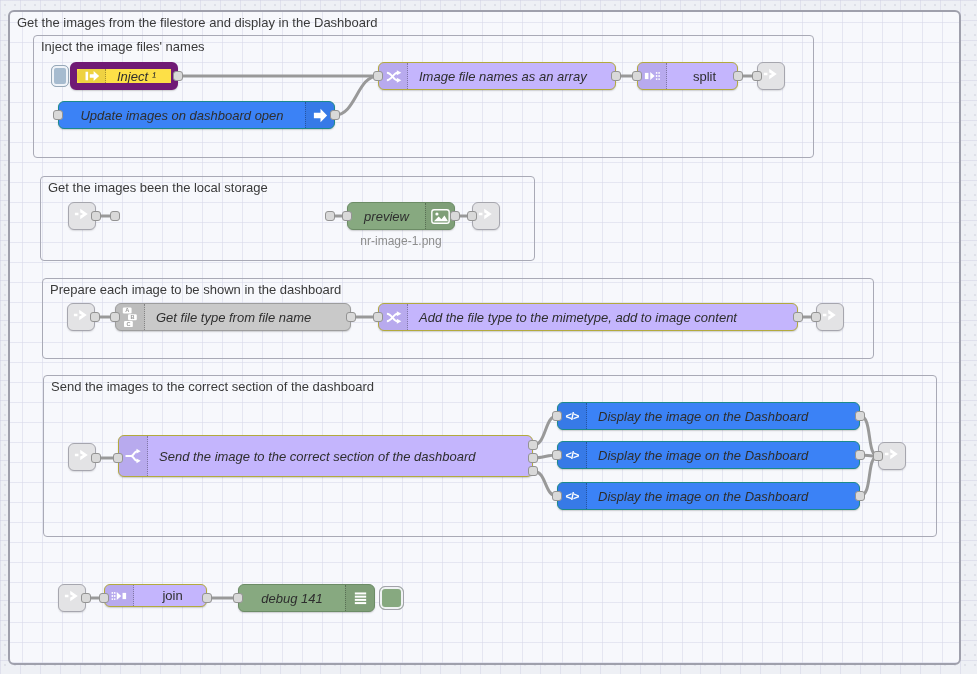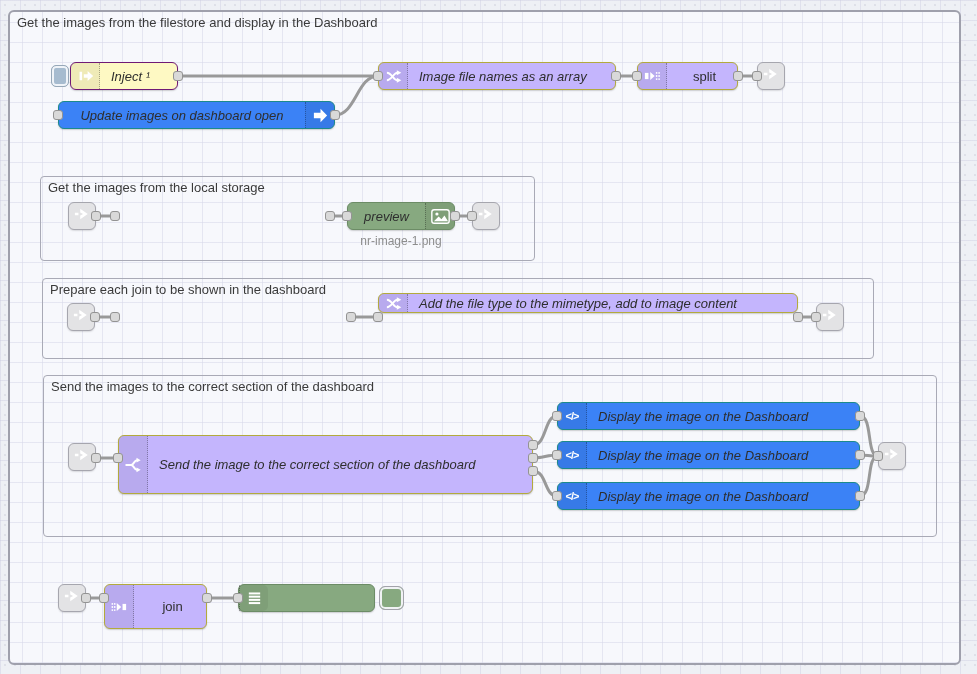--- a/index.html
+++ b/index.html
@@ -29,21 +29,21 @@
     position:absolute;top:3px;left:7px;white-space:nowrap;
     font-size:13px;color:#3a3a3a;
   }
   .wires{position:absolute;left:0;top:0;pointer-events:none;}
   .wires path{pointer-events:stroke;}
   .node{
     position:absolute;display:flex;align-items:stretch;
     border-radius:6px;box-shadow:0 1px 1.5px rgba(0,0,0,0.18);
     box-sizing:border-box;
   }
-  .c-blue{background:#fef9c3;border:1px solid #701a75;}
+  .c-blue{background:#fde047;border:7px solid #701a75;}
   .c-teal{background:#3b82f6;border:1px solid #1d8a8a;}
   .c-yellow{background:#c4b5fd;border:1px solid #b3aa3d;}
   .c-tan{background:#deb887;border:1px solid #b5905f;}
   .c-green{background:#87a980;border:1px solid #6c8c66;}
   .c-gray{background:#c9c9c9;border:1px solid #9d9d9d;}
   .icon-region{
     width:28px;flex:0 0 28px;display:flex;align-items:center;justify-content:center;
     background:rgba(0,0,0,0.06);
   }
   .icon-left .icon-region{border-right:1px dotted rgba(0,0,0,0.30);border-radius:5px 0 0 5px;}
@@ -82,25 +82,28 @@
   .tpl-glyph{color:#fff;font-weight:bold;font-size:11px;letter-spacing:-1px;font-family:"Liberation Sans",sans-serif;}
 </style>
 </head>
 <body>
 
 <div class="canvas">
 
   <div class="group group-outer" style="left:8px;top:10px;width:949px;height:651px;">
     <span class="group-label">Get the images from the filestore and display in the Dashboard</span>
   </div>
+  <div class="group group-inner" style="left:33px;top:35px;width:779px;height:121px;">
+    <span class="group-label">Inject the image files' names</span>
+  </div>
   <div class="group group-inner" style="left:40px;top:176px;width:493px;height:83px;">
-    <span class="group-label">Get the images from the local storage</span>
+    <span class="group-label">Get the images been the local storage</span>
   </div>
   <div class="group group-inner" style="left:42px;top:278px;width:830px;height:79px;">
-    <span class="group-label">Prepare each join to be shown in the dashboard</span>
+    <span class="group-label">Prepare each image to be shown in the dashboard</span>
   </div>
   <div class="group group-inner" style="left:43px;top:375px;width:892px;height:160px;">
     <span class="group-label">Send the images to the correct section of the dashboard</span>
   </div>
 
   <svg class="wires" width="977" height="674">
     <g fill="none" stroke="#999999" stroke-width="3" stroke-linecap="round">
       <path d="M178,76 H378"></path>
       <path d="M335,115 C356,115 357,76 378,76"></path>
       <path d="M616,76 H637"></path>
@@ -214,22 +217,35 @@
 
   <div class="link-node" style="left:67px;top:303px;">
     <span>
       <svg viewBox="0 0 18 18" width="16" height="16">
           <path d="M1,7.6 h4 v2.8 h-4 z" fill="#fff"></path>
           <path d="M7,3 l8.5,6 -8.5,6 v-4.3 l3.2,-1.7 -3.2,-1.7 z" fill="#fff"></path>
         </svg>
     </span>
   </div>
 
-
-  <div class="node c-yellow icon-left" style="left:378px;top:293px;width:420px;height:20px;">
+  <div class="node c-gray icon-left" style="left:115px;top:303px;width:236px;height:28px;">
+    <span class="icon-region">
+      <svg viewBox="0 0 20 26" width="16" height="21">
+          <rect x="1" y="0.5" width="11" height="7.5" rx="1.5" fill="#fff"></rect>
+          <text x="6.5" y="6.6" font-size="7" text-anchor="middle" fill="#9a9a9a" font-weight="bold" font-family="sans-serif">A</text>
+          <rect x="7.5" y="9" width="11" height="7.5" rx="1.5" fill="#fff"></rect>
+          <text x="13" y="15.1" font-size="7" text-anchor="middle" fill="#9a9a9a" font-weight="bold" font-family="sans-serif">B</text>
+          <rect x="2.5" y="17.5" width="11" height="7.5" rx="1.5" fill="#fff"></rect>
+          <text x="8" y="23.6" font-size="7" text-anchor="middle" fill="#9a9a9a" font-weight="bold" font-family="sans-serif">C</text>
+        </svg>
+    </span>
+    <span class="node-label it">Get file type from file name</span>
+  </div>
+
+  <div class="node c-yellow icon-left" style="left:378px;top:303px;width:420px;height:28px;">
     <span class="icon-region">
       <svg viewBox="0 0 18 18" width="17" height="17">
           <path d="M2,5 C7,5 9,13 13,13" fill="none" stroke="#fff" stroke-width="2"></path>
           <path d="M2,13 C7,13 9,5 13,5" fill="none" stroke="#fff" stroke-width="2"></path>
           <path d="M12.5,10.4 v5.2 l4.8,-2.6 z" fill="#fff"></path>
           <path d="M12.5,2.4 v5.2 l4.8,-2.6 z" fill="#fff"></path>
         </svg>
     </span>
     <span class="node-label it">Add the file type to the mimetype, add to image content</span>
   </div>
@@ -245,21 +261,21 @@
 
   <div class="link-node" style="left:68px;top:443px;">
     <span>
       <svg viewBox="0 0 18 18" width="16" height="16">
           <path d="M1,7.6 h4 v2.8 h-4 z" fill="#fff"></path>
           <path d="M7,3 l8.5,6 -8.5,6 v-4.3 l3.2,-1.7 -3.2,-1.7 z" fill="#fff"></path>
         </svg>
     </span>
   </div>
 
-  <div class="node c-yellow icon-left" style="left:118px;top:435px;width:415px;height:59px;">
+  <div class="node c-yellow icon-left" style="left:118px;top:435px;width:415px;height:42px;">
     <span class="icon-region">
       <svg viewBox="0 0 18 18" width="18" height="18">
           <path d="M1.5,9 h5.5" stroke="#fff" stroke-width="2" fill="none"></path>
           <path d="M7,9 C10,9 10,4.2 13,4.2" stroke="#fff" stroke-width="2" fill="none"></path>
           <path d="M7,9 C10,9 10,13.8 13,13.8" stroke="#fff" stroke-width="2" fill="none"></path>
           <path d="M12.5,1.8 v4.8 l4.2,-2.4 z" fill="#fff"></path>
           <path d="M12.5,11.4 v4.8 l4.2,-2.4 z" fill="#fff"></path>
         </svg>
     </span>
     <span class="node-label it">Send the image to the correct section of the dashboard</span>
@@ -295,39 +311,40 @@
 
   <div class="link-node" style="left:58px;top:584px;">
     <span>
       <svg viewBox="0 0 18 18" width="16" height="16">
           <path d="M1,7.6 h4 v2.8 h-4 z" fill="#fff"></path>
           <path d="M7,3 l8.5,6 -8.5,6 v-4.3 l3.2,-1.7 -3.2,-1.7 z" fill="#fff"></path>
         </svg>
     </span>
   </div>
 
-  <div class="node c-yellow icon-left" style="left:104px;top:584px;width:103px;height:45px;">
+  <div class="node c-yellow icon-left" style="left:104px;top:584px;width:103px;height:23px;">
     <span class="icon-region">
       <svg viewBox="0 0 18 18" width="16" height="16">
           <g fill="#fff">
             <circle cx="1.5" cy="5.5" r="1"></circle>
             <circle cx="4.2" cy="5.5" r="1"></circle>
             <circle cx="1.5" cy="9" r="1"></circle>
             <circle cx="4.2" cy="9" r="1"></circle>
             <circle cx="1.5" cy="12.5" r="1"></circle>
             <circle cx="4.2" cy="12.5" r="1"></circle>
           </g>
           <path d="M6.5,4.5 v9 l5,-4.5 z" fill="#fff"></path>
           <rect x="13" y="5.5" width="4" height="7" fill="#fff"></rect>
         </svg>
     </span>
     <span class="node-label" style="justify-content:center;">join</span>
   </div>
 
   <div class="node c-green icon-right" style="left:238px;top:584px;width:137px;height:28px;">
+    <span class="node-label it">debug 141</span>
     <span class="icon-region">
       <svg viewBox="0 0 18 18" width="17" height="17">
           <g fill="#fff">
             <rect x="3" y="2.6" width="12" height="2.1"></rect>
             <rect x="3" y="6" width="12" height="2.1"></rect>
             <rect x="3" y="9.4" width="12" height="2.1"></rect>
             <rect x="3" y="12.8" width="12" height="2.1"></rect>
           </g>
         </svg>
     </span>

